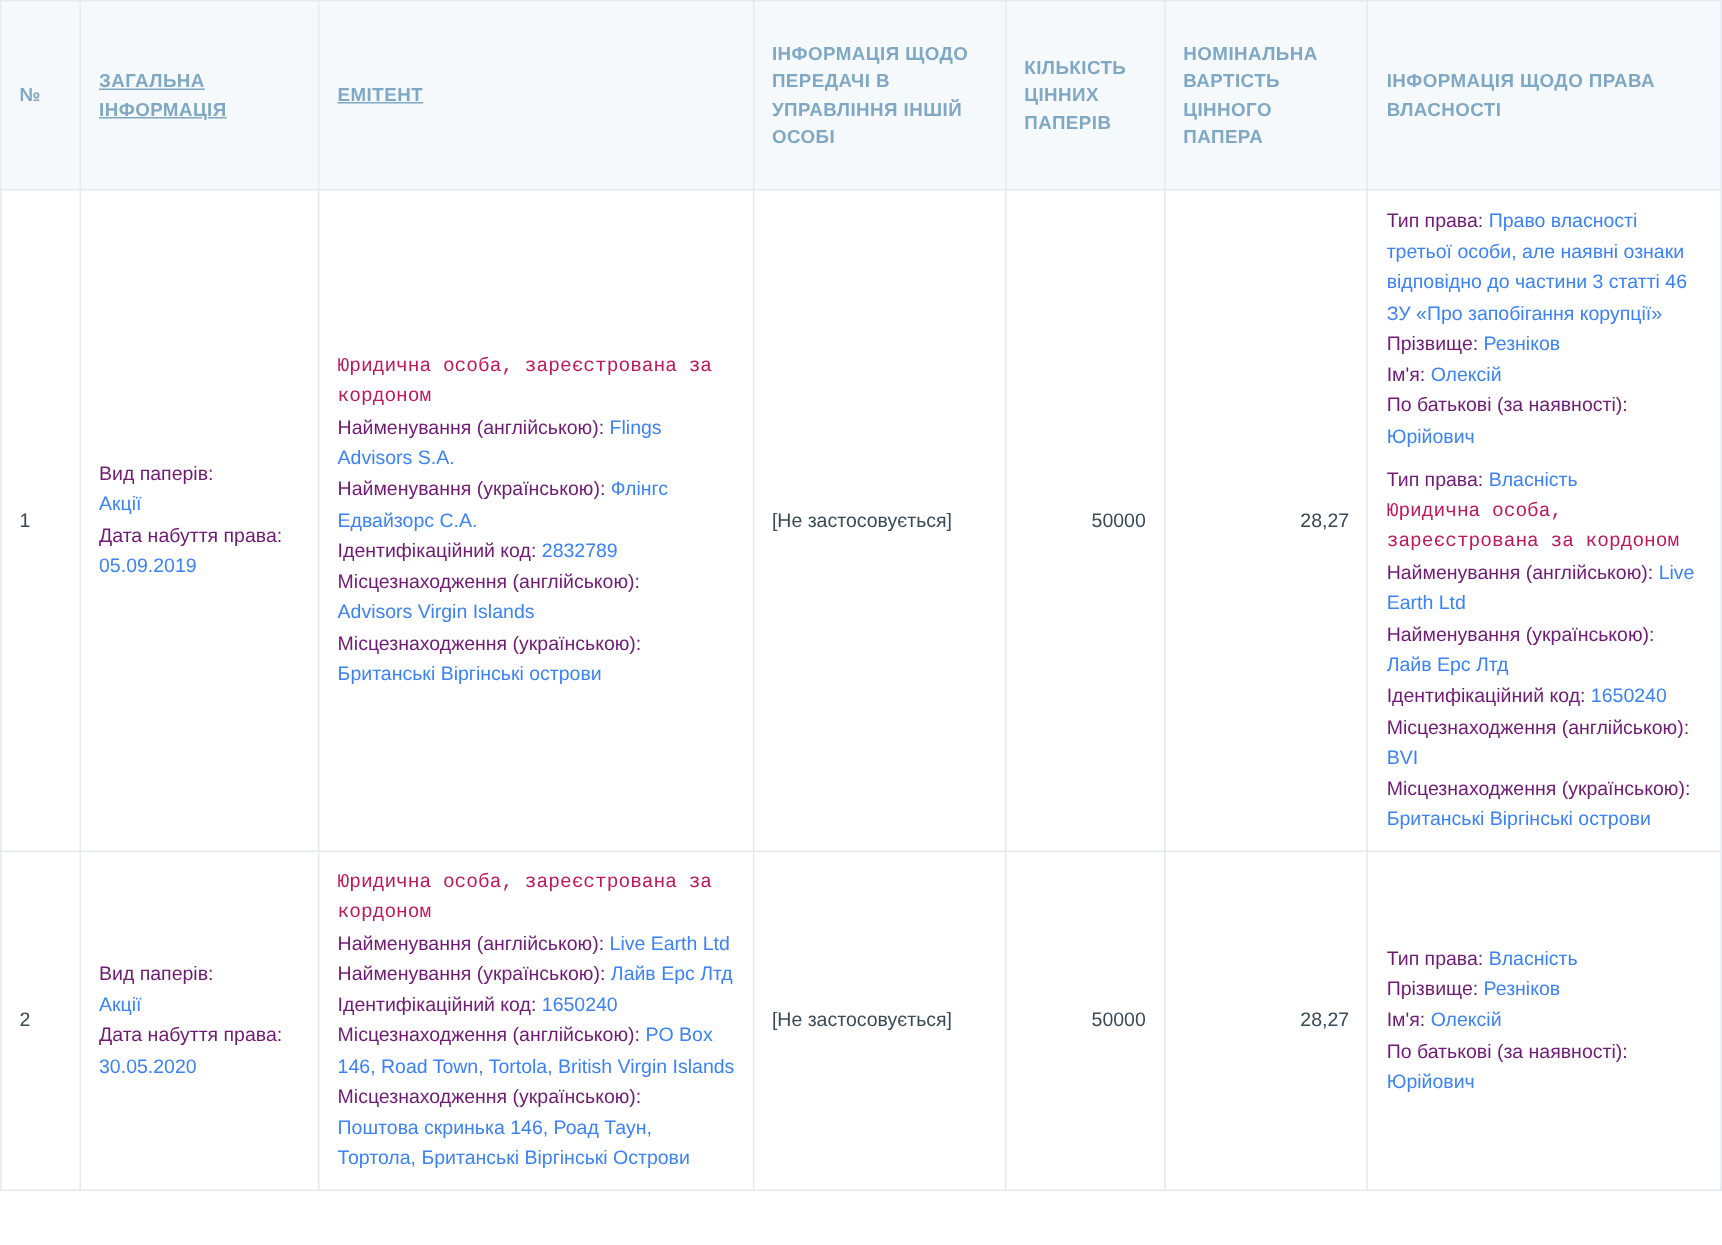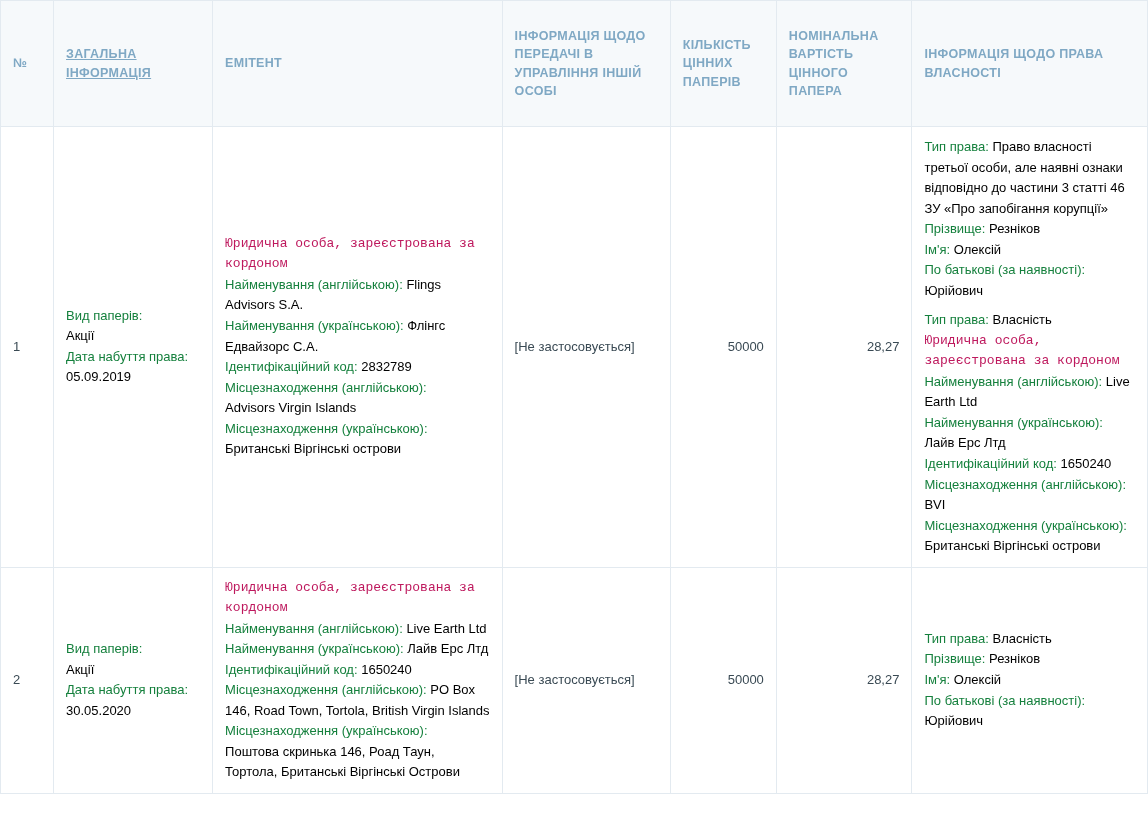--- a/index.html
+++ b/index.html
@@ -35,21 +35,21 @@
     font-weight: bold;
     letter-spacing: 0.3px;
     text-transform: uppercase;
     text-align: left;
     vertical-align: middle;
     line-height: 1.45;
     height: 126px;
   }
   th.col-num { width: 52px; text-align: left; padding-left: 18px;}
   th.col-general { width: 156px; text-decoration: underline; }
-  th.col-issuer { width: 284px; }
+  th.col-issuer { width: 284px; text-decoration: underline; }
   th.col-transfer { width: 165px; }
   th.col-count { width: 104px; }
   th.col-nominal { width: 133px; }
   th.col-ownership { width: 231px; }
 
   tbody td {
     font-size: 13px;
     line-height: 1.58;
     color: #3a4a54;
     vertical-align: middle;
@@ -58,24 +58,24 @@
     text-align: left;
     padding-left: 18px;
     color: #3a4a54;
     font-size: 13px;
   }
   td.count, td.nominal {
     text-align: right;
     color: #3a4a54;
   }
   .lbl {
-    color: #15803d;
+    color: #701a75;
   }
   .val {
-    color: #000000;
+    color: #3b82f6;
   }
   .blk {
     margin: 0 0 0 0;
   }
   .blk + .blk {
     margin-top: 9px;
   }
   .line {
     display: block;
   }

